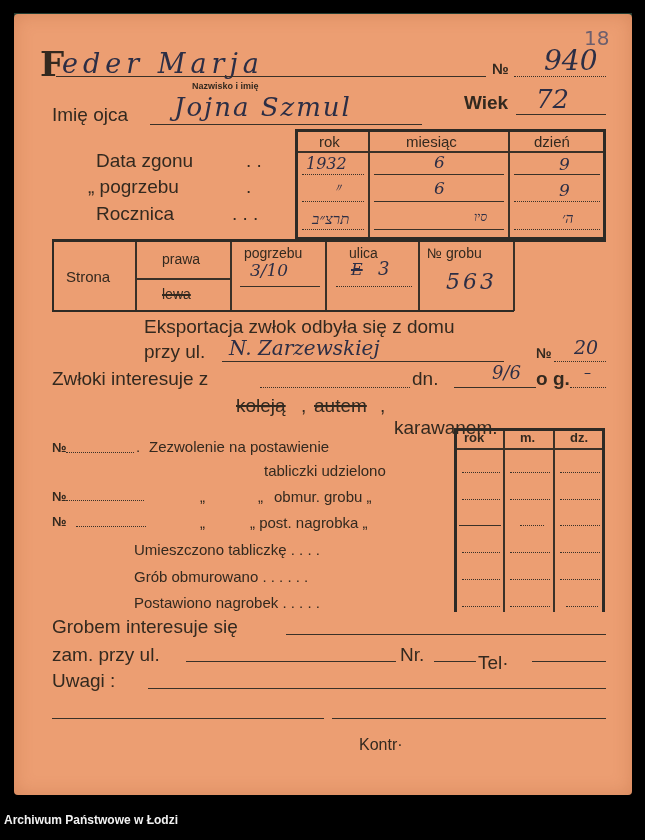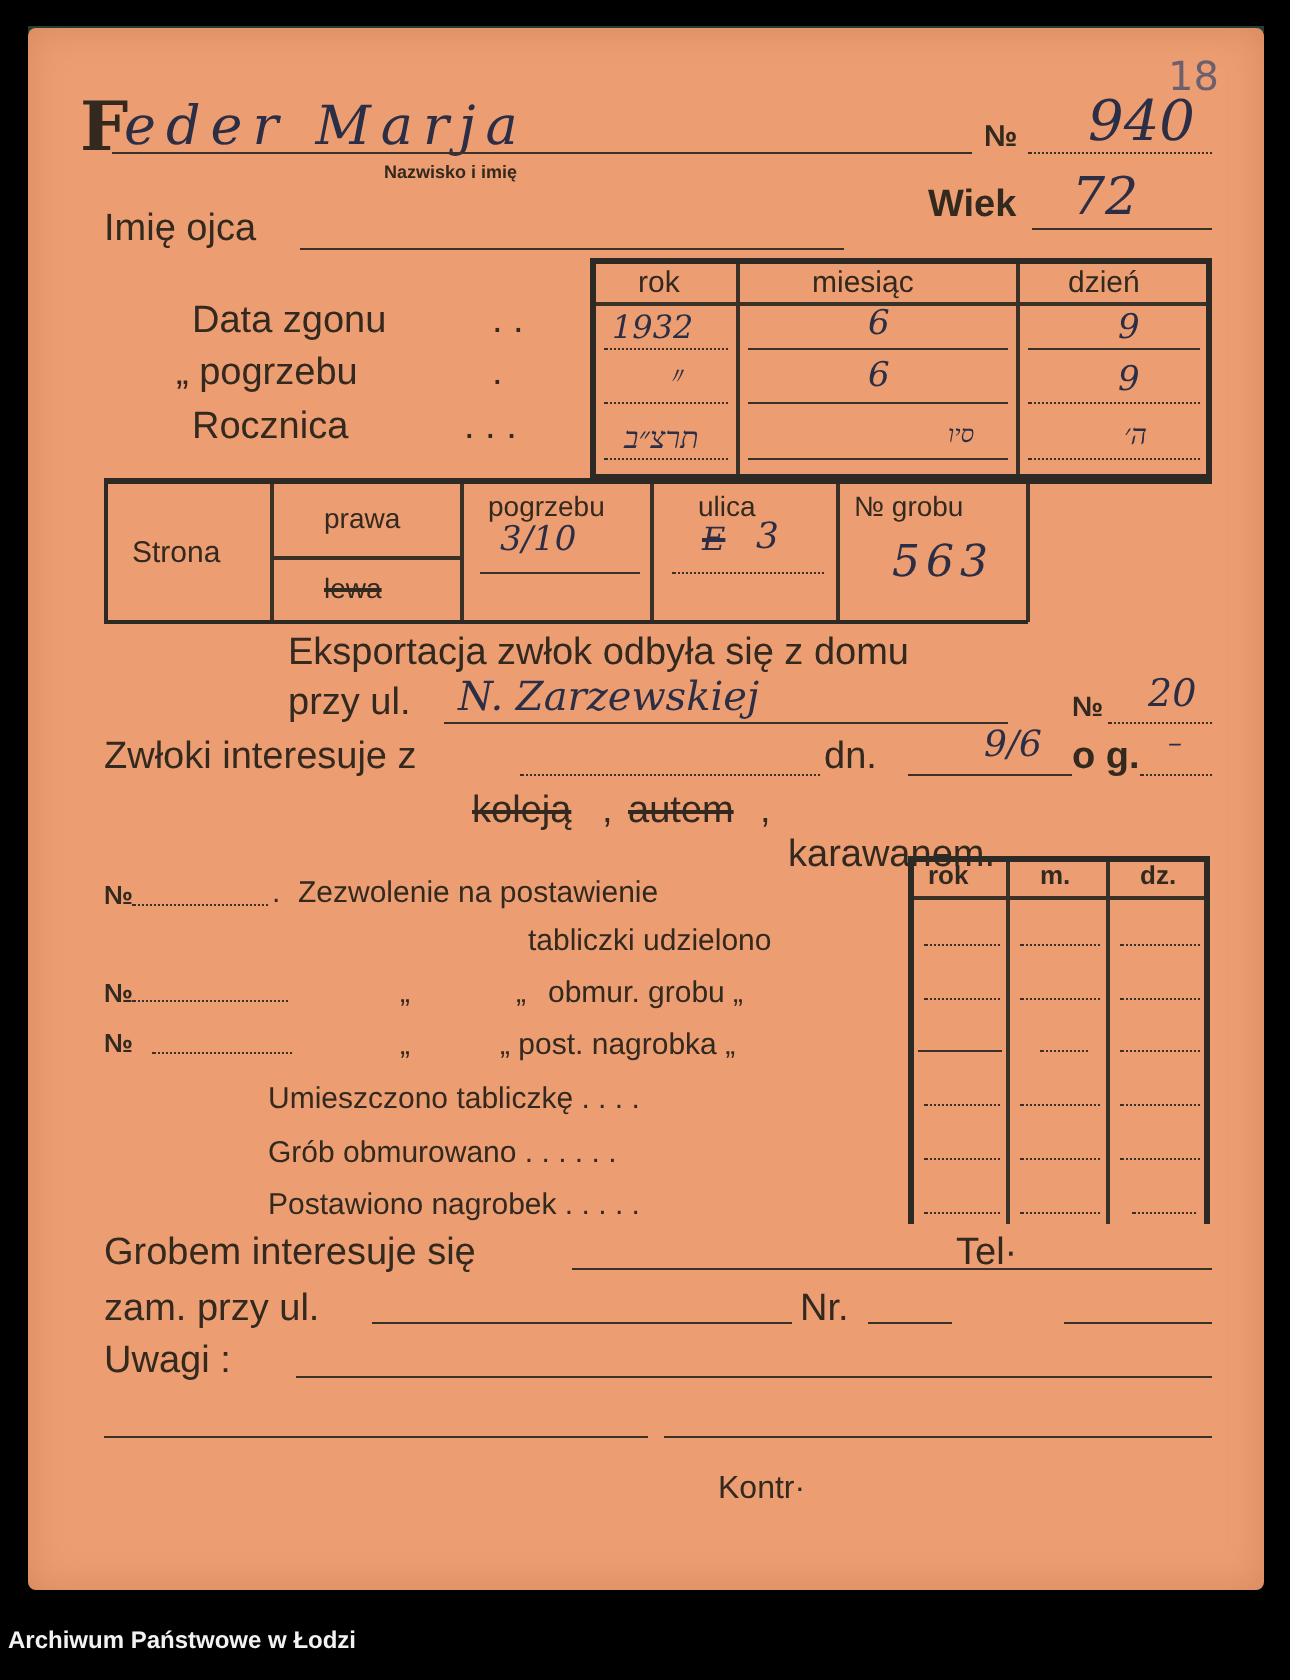--- a/index.html
+++ b/index.html
@@ -26,20 +26,21 @@
   <span class="p print" style="left:26px;top:30px;font-size:34px;font-weight:bold;font-family:'DejaVu Serif',serif;">F</span>
   <span class="p hand" style="left:48px;top:34px;font-size:27px;letter-spacing:5px;">eder Marja</span>
   <div class="line" style="left:42px;top:62px;width:430px;"></div>
   <span class="p print" style="left:478px;top:46px;font-size:15px;font-weight:bold;">№</span>
   <span class="p hand" style="left:530px;top:30px;font-size:28px;">940</span>
   <span class="p pencil" style="left:570px;top:12px;font-size:20px;">18</span>
   <div class="dot" style="left:500px;top:62px;width:92px;"></div>
   <span class="p print" style="left:178px;top:67px;font-size:9px;font-weight:bold;">Nazwisko i imię</span>
 
   <span class="p print" style="left:38px;top:90px;font-size:19px;">Imię ojca</span>
+  <span class="p hand" style="left:160px;top:78px;font-size:26px;letter-spacing:2px;">Jojna Szmul</span>
   <div class="line" style="left:136px;top:110px;width:272px;"></div>
   <span class="p print" style="left:450px;top:78px;font-size:19px;font-weight:bold;">Wiek</span>
   <span class="p hand" style="left:522px;top:70px;font-size:26px;">72</span>
   <div class="line" style="left:502px;top:100px;width:90px;"></div>
 
   <div>
     <div class="thick" style="left:281px;top:115px;width:311px;height:3px;"></div>
     <div class="thick" style="left:281px;top:115px;width:3px;height:110px;"></div>
     <div class="thick" style="left:589px;top:115px;width:3px;height:110px;"></div>
     <div class="thick" style="left:281px;top:223px;width:311px;height:3px;"></div>
@@ -175,21 +176,21 @@
       <div class="dot" style="left:496px;top:592px;width:40px;"></div>
       <div class="dot" style="left:552px;top:592px;width:32px;"></div>
   </div>
 
   <span class="p print" style="left:38px;top:602px;font-size:19px;">Grobem  interesuje się</span>
   <div class="line" style="left:272px;top:620px;width:320px;"></div>
   <span class="p print" style="left:38px;top:630px;font-size:19px;">zam. przy ul.</span>
   <div class="line" style="left:172px;top:647px;width:210px;"></div>
   <span class="p print" style="left:386px;top:630px;font-size:19px;">Nr.</span>
   <div class="line" style="left:420px;top:647px;width:42px;"></div>
-  <span class="p print" style="left:464px;top:602px;font-size:19px;">Tel·</span>
+  <span class="p print" style="left:464px;top:638px;font-size:19px;">Tel·</span>
   <div class="line" style="left:518px;top:647px;width:74px;"></div>
   <span class="p print" style="left:38px;top:656px;font-size:19px;">Uwagi :</span>
   <div class="line" style="left:134px;top:674px;width:458px;"></div>
   <div class="line" style="left:38px;top:704px;width:272px;"></div>
   <div class="line" style="left:318px;top:704px;width:274px;"></div>
   <span class="p print" style="left:345px;top:722px;font-size:16px;">Kontr·</span>
 </div>
 
 <div class="footer">Archiwum Państwowe w Łodzi</div>
 

